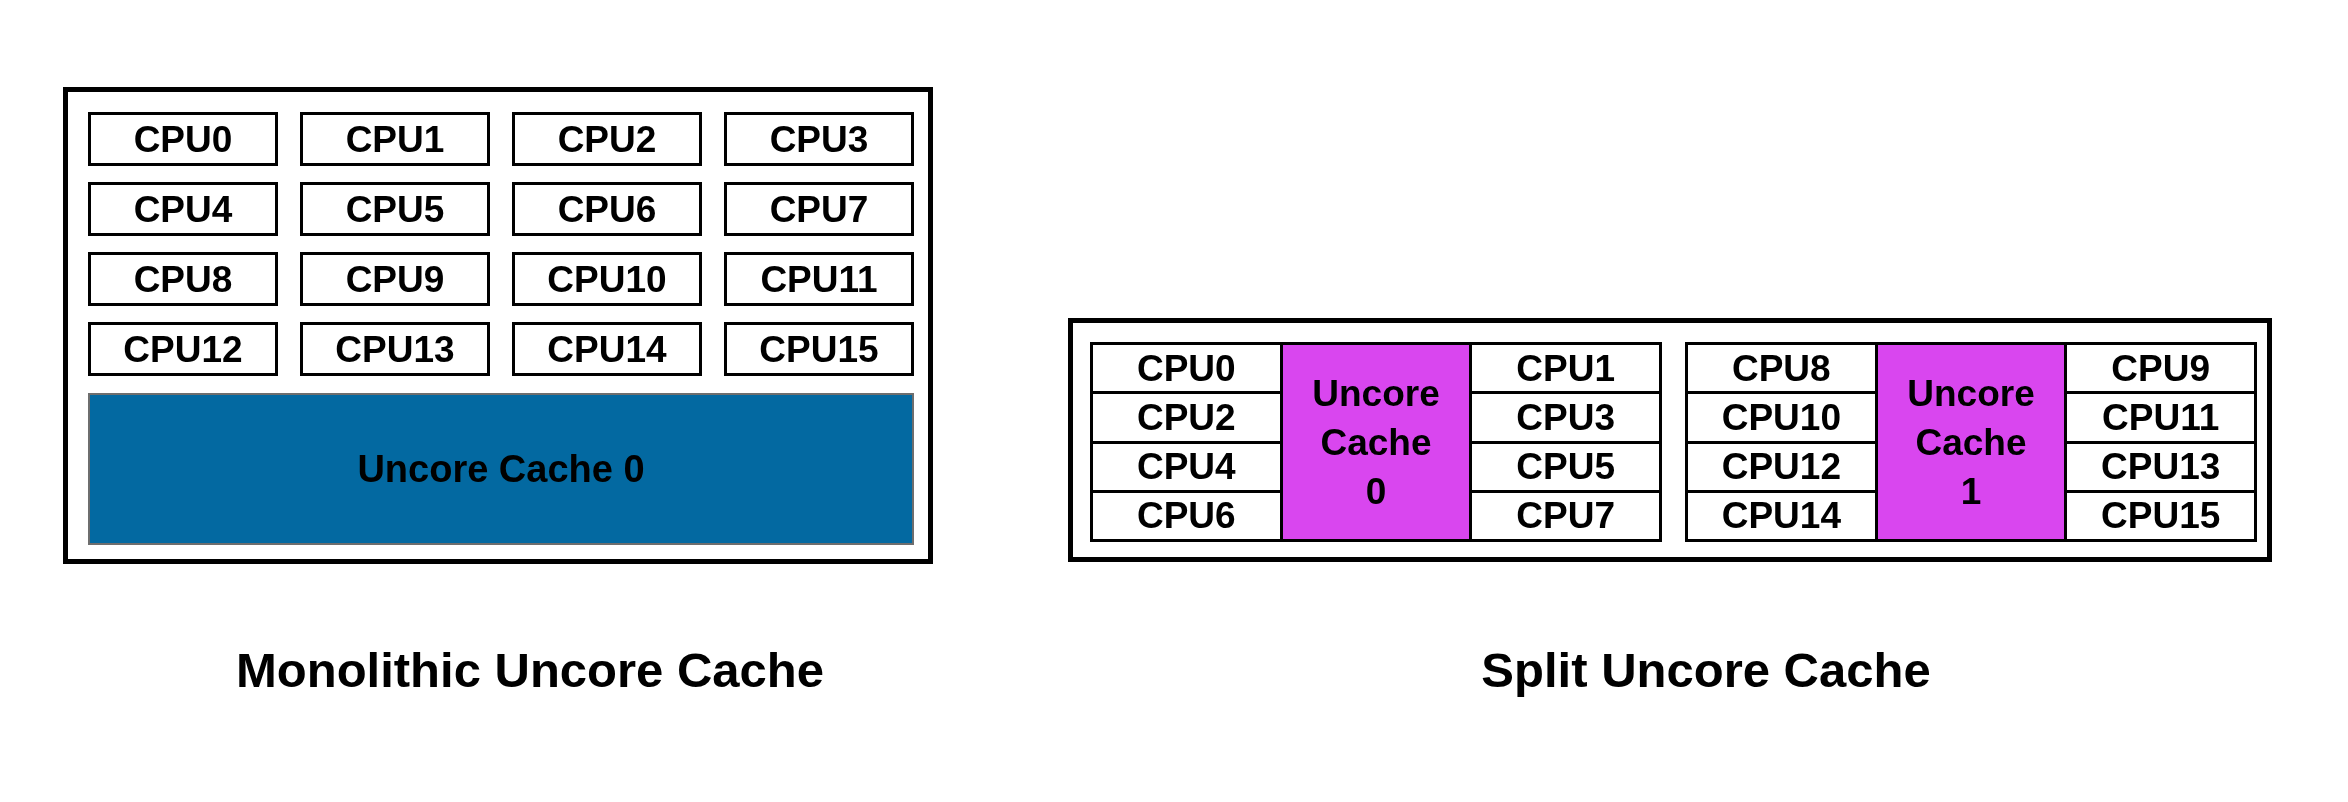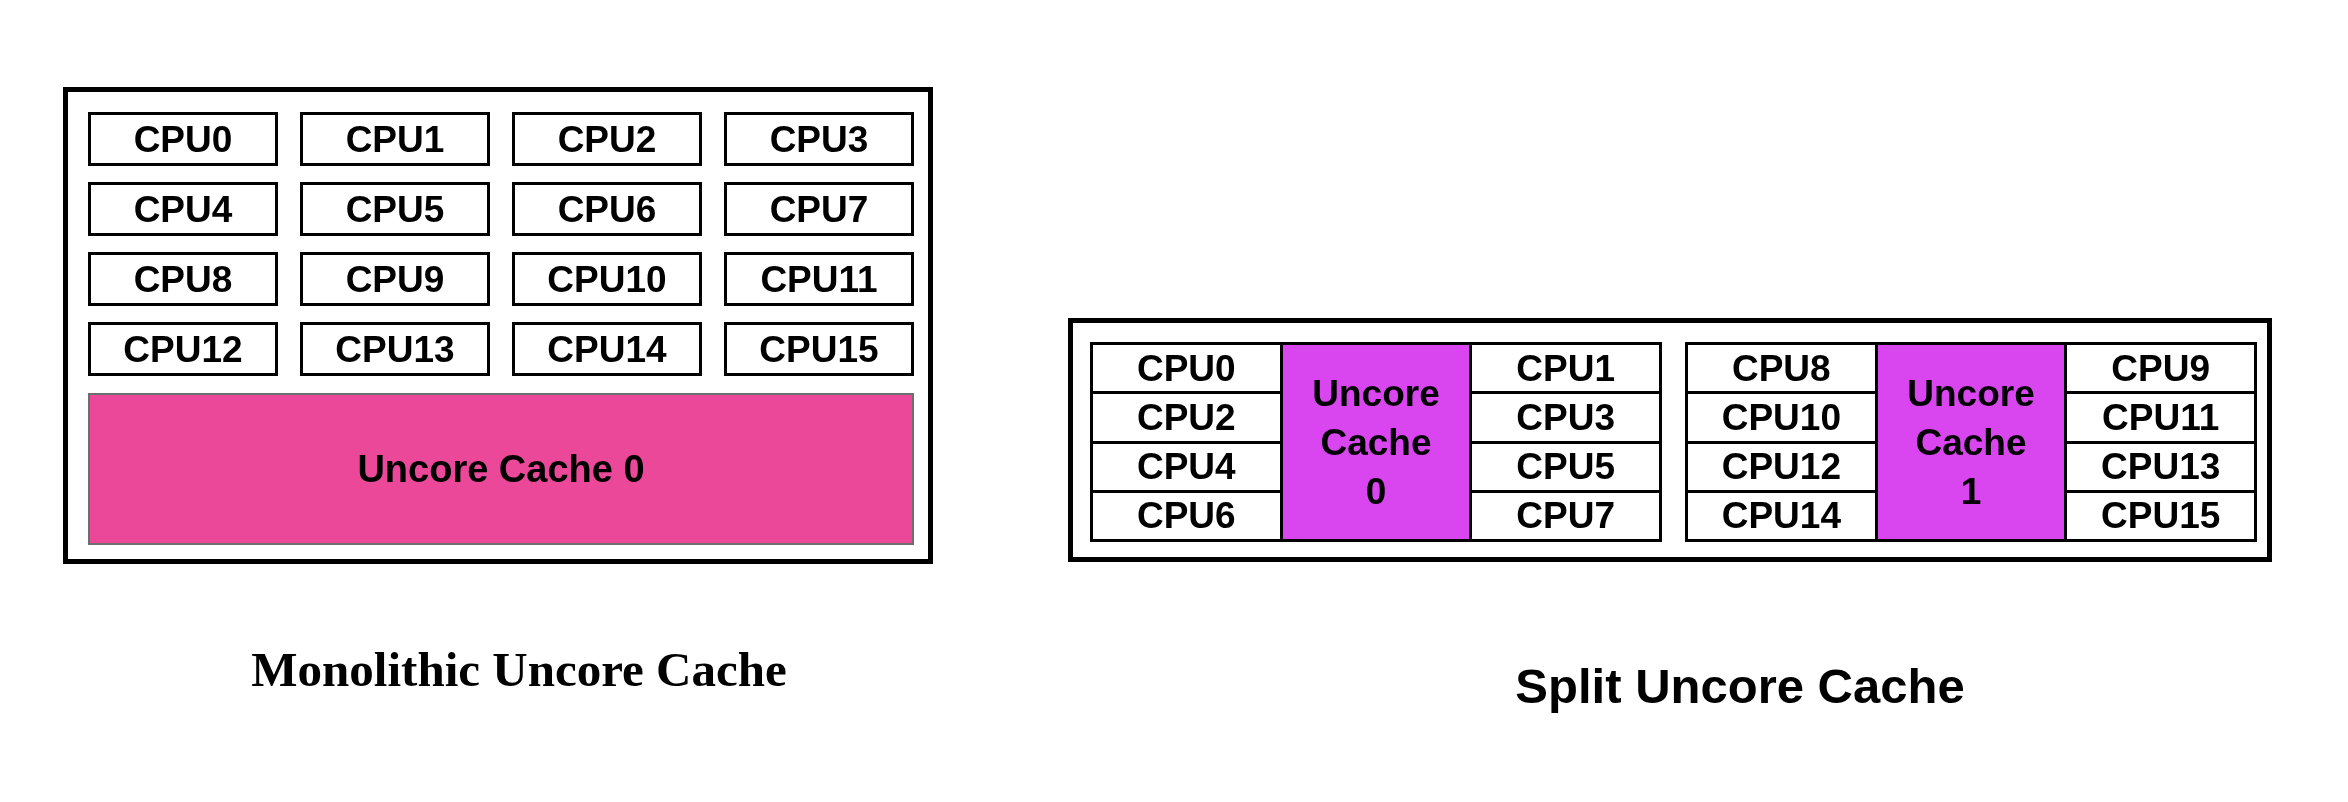--- a/index.html
+++ b/index.html
@@ -48,21 +48,21 @@
     font-weight: bold;
     line-height: 1;
   }
   .mono-cache {
     position: absolute;
     left: 20px;
     top: 301px;
     width: 826px;
     height: 152px;
     box-sizing: border-box;
-    background: #ec4899;
+    background: #0369a1;
     border: 2px solid #6e6e6e;
     display: flex;
     align-items: center;
     justify-content: center;
     font-size: 38px;
     font-weight: bold;
   }
 
   
   .split-box {
@@ -116,22 +116,22 @@
   
   .caption {
     position: absolute;
     top: 644px;
     font-size: 49px;
     font-weight: bold;
     text-align: center;
     white-space: nowrap;
     line-height: 52px;
   }
-  .caption-mono { left: 84px;  width: 870px; font-family: Liberation Serif, serif; }
-  .caption-split { left: 1138px; width: 1204px; margin-top: 16px; }
+  .caption-mono { left: 95px;  width: 870px; }
+  .caption-split { left: 1104px; width: 1204px; }
 </style>
 </head>
 <body>
 
 <div class="mono-box">
   <div class="mono-grid">
     <div class="cpu-box">CPU0</div>
     <div class="cpu-box">CPU1</div>
     <div class="cpu-box">CPU2</div>
     <div class="cpu-box">CPU3</div>

